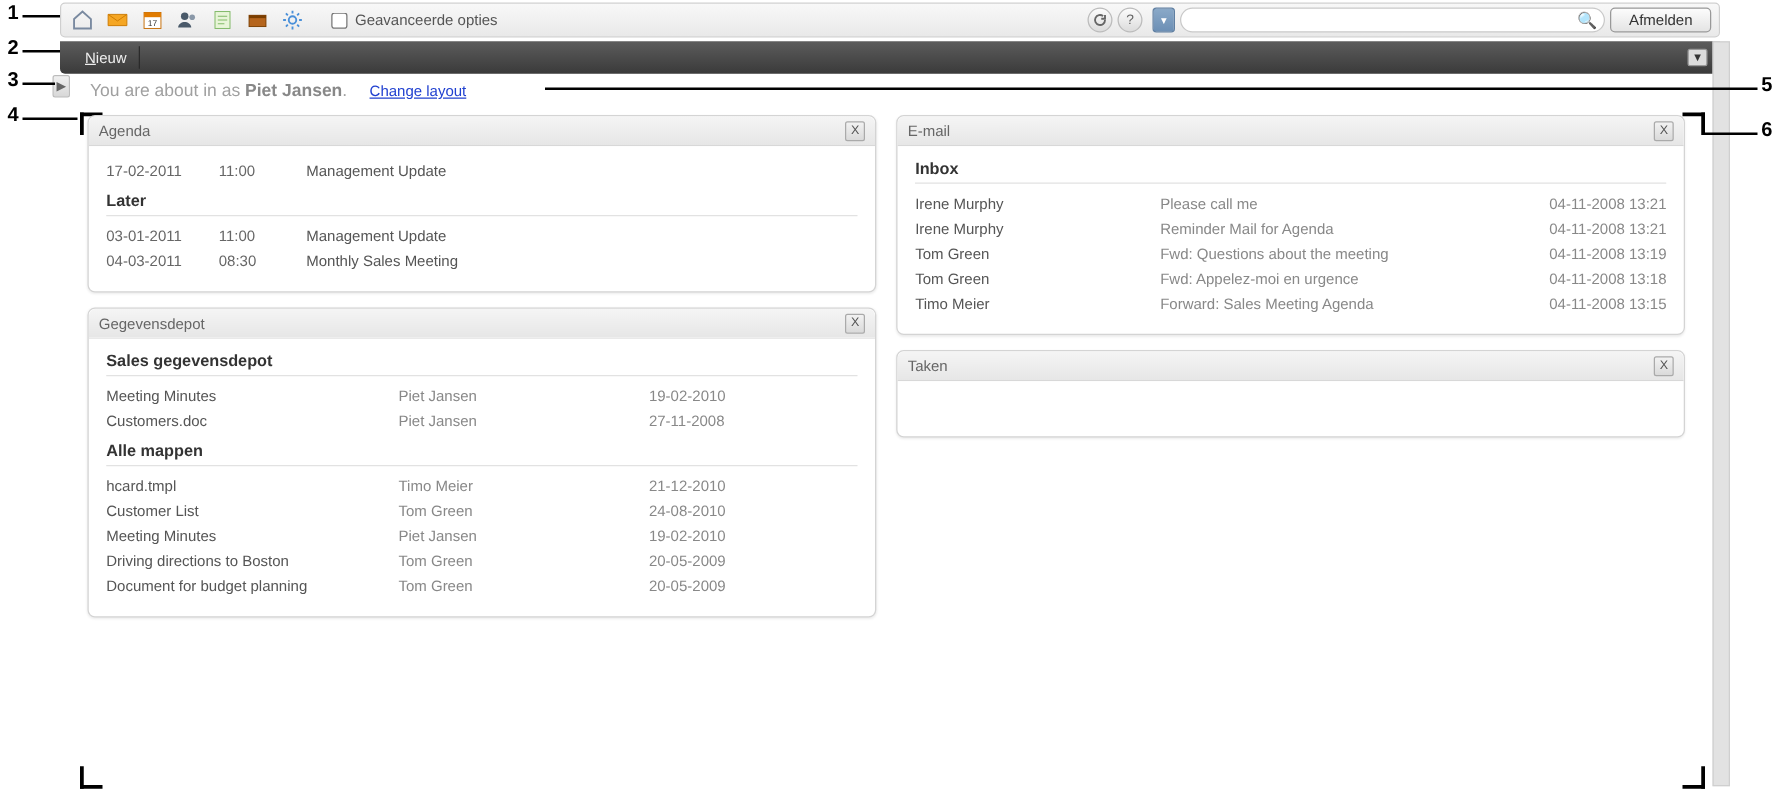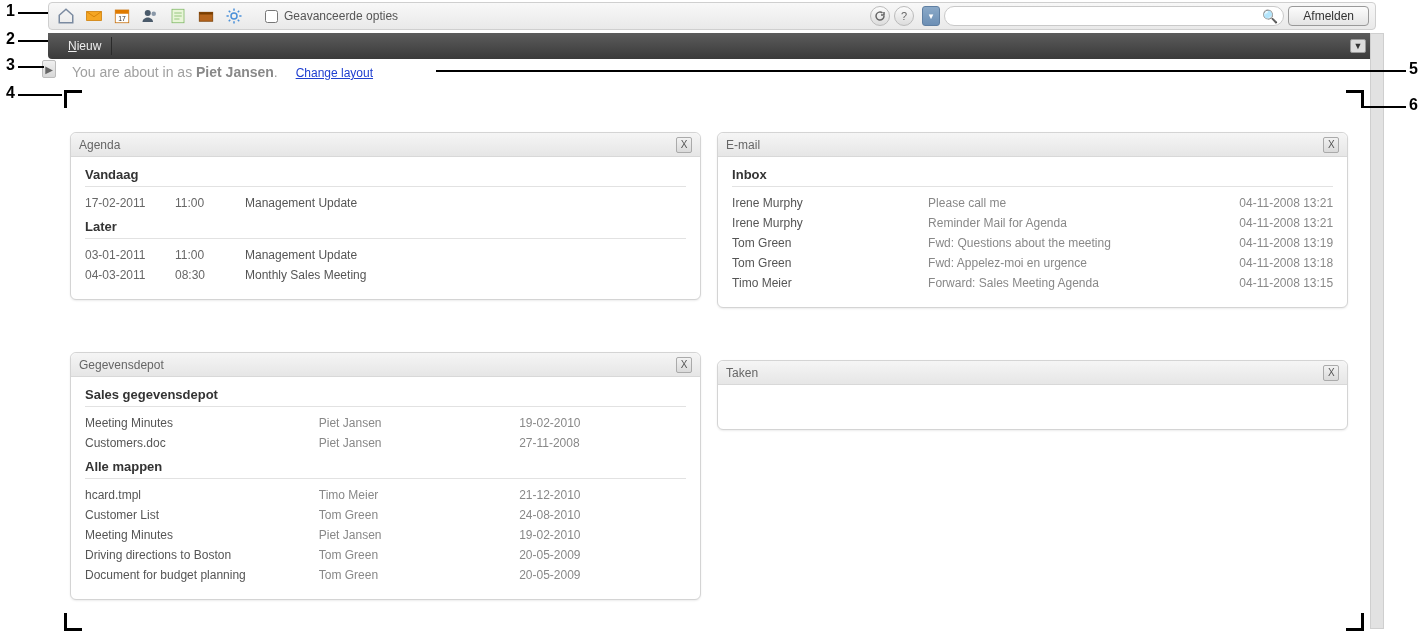--- a/index.html
+++ b/index.html
@@ -100,21 +100,20 @@
   }
   .col {
     display:flex;flex-direction:column;gap:12px;
   }
   .cols { display:flex;gap:16px;height:100%; }
   .col.left { flex:0 0 49%; }
   .col.right { flex:0 0 49%; }
   .panel {
     border:1px solid #d4d4d4;border-radius:6px;background:#fff;
     box-shadow:0 1px 2px rgba(0,0,0,0.08);
-    margin-top:40px;
   }
   .panel-hd {
     height:24px;background:linear-gradient(#f5f5f5,#e6e6e6);
     border-bottom:1px solid #d8d8d8;border-radius:6px 6px 0 0;
     display:flex;align-items:center;padding:0 8px;color:#666;
   }
   .panel-hd .close-x {
     margin-left:auto;width:16px;height:16px;border:1px solid #aaa;border-radius:2px;
     background:linear-gradient(#f2f2f2,#dadada);display:flex;align-items:center;justify-content:center;
     font-size:10px;color:#555;
@@ -242,21 +241,20 @@
 <div class="content">
   <div class="cols">
     <div class="col left">
 
       <div class="panel">
         <div class="panel-hd">
           <span>Agenda</span>
           <div class="close-x">X</div>
         </div>
         <div class="panel-body">
-          <div class="sect-title first">Vandaag</div>
           <div id="agenda-today">
               <div class="row3">
                 <div class="c1">17-02-2011</div>
                 <div class="c2">11:00</div>
                 <div class="c3">Management Update</div>
               </div>
             </div>
           <div class="sect-title">Later</div>
           <div id="agenda-later">
               <div class="row3">

